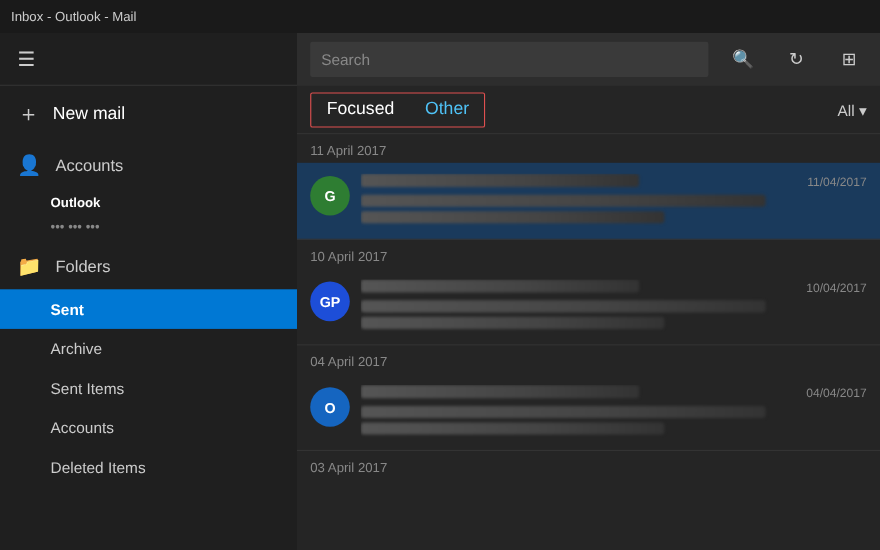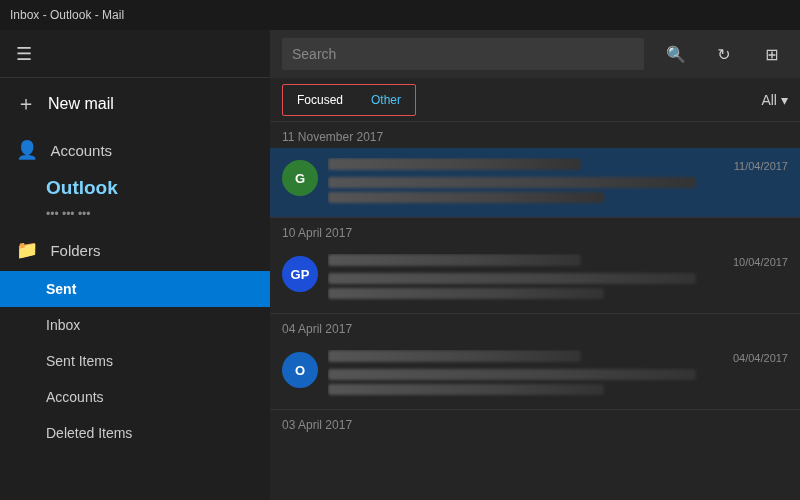--- a/index.html
+++ b/index.html
@@ -80,23 +80,23 @@
     .accounts-icon {
       font-size: 18px;
       margin-right: 12px;
     }
     .accounts-label {
       font-size: 15px;
     }
 
     .outlook-label {
       padding: 6px 16px 6px 46px;
-      font-size: 19px;
+      font-size: 12px;
       font-weight: 600;
-      color: #7dd3fc;
+      color: #ffffff;
     }
     .outlook-email {
       padding: 2px 16px 8px 46px;
       font-size: 12px;
       color: #888;
     }
 
     .folders-header {
       display: flex;
       align-items: center;
@@ -182,21 +182,21 @@
       display: flex;
       align-items: center;
       gap: 0;
       border: 1.5px solid #e05050;
       border-radius: 2px;
       height: 32px;
     }
 
     .tab {
       padding: 4px 14px;
-      font-size: 12px;
+      font-size: 16px;
       cursor: pointer;
       height: 100%;
       display: flex;
       align-items: center;
     }
     .tab.active-tab {
       color: #ffffff;
       font-weight: 400;
     }
     .tab.other-tab {
@@ -317,21 +317,21 @@
 
     <div class="folders-header">
       <span class="folders-icon">📁</span>
       <span class="folders-label">Folders</span>
     </div>
 
     <div class="nav-item active">
       <span>Sent</span>
     </div>
     <div class="nav-item">
-      <span>Inbox</span>
+      <span>Archive</span>
     </div>
     <div class="nav-item">
       <span>Sent Items</span>
     </div>
     <div class="nav-item">
       <span>Accounts</span>
     </div>
     <div class="nav-item">
       <span>Deleted Items</span>
     </div>
@@ -363,21 +363,21 @@
         </div>
       </div>
       <div class="all-dropdown">
         <span>All</span>
         <span>▾</span>
       </div>
     </div>
 
     <div class="email-list">
 
-      <div class="date-separator">11 November 2017</div>
+      <div class="date-separator">11 April 2017</div>
       <div class="email-row selected">
         <div class="avatar" style="background-color:#2e7d32;">
           <span>G</span>
         </div>
         <div class="email-body">
           <div class="email-header-row">
             <div class="blurred-bar long" style="width:55%;height:12px;"></div>
             <span class="email-date">11/04/2017</span>
           </div>
           <div class="blurred-bar medium"></div>

